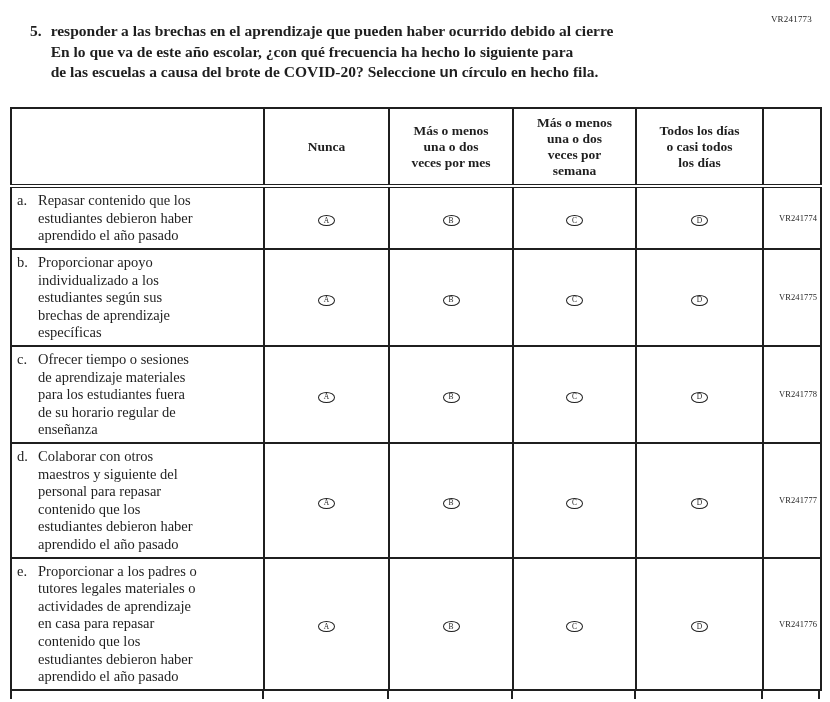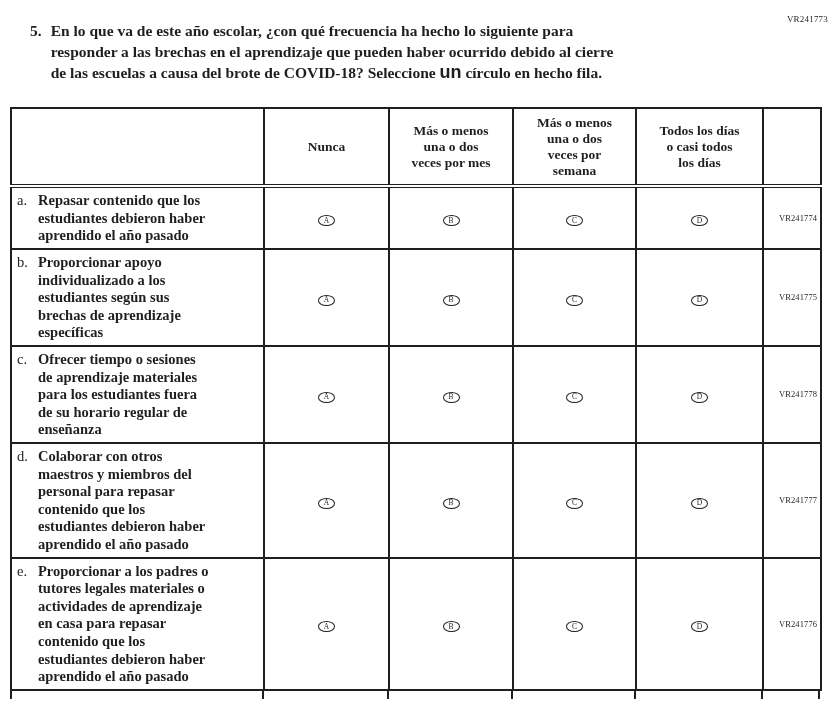--- a/index.html
+++ b/index.html
@@ -11,55 +11,55 @@
   body{
     width:830px;height:702px;
     font-family:"Liberation Serif","DejaVu Serif",serif;
     color:var(--ink);
     position:relative;
     overflow:hidden;
   }
   .page{position:absolute;inset:0;background:var(--paper);}
 
   .vr-top{
-    position:absolute;top:14px;right:2px;
+    position:absolute;top:14px;right:18px;
     font-size:9px;letter-spacing:0.2px;
   }
 
   .question{
     position:absolute;top:21px;left:30px;
     display:flex;gap:9px;
     font-size:15.5px;font-weight:700;line-height:20.5px;
   }
   .qnum{flex:0 0 auto;}
   .qtext div{white-space:nowrap;}
   .qbold{
     font-family:"Liberation Sans","DejaVu Sans",sans-serif;
-    font-weight:700;font-size:18px;
+    font-weight:700;font-size:15px;
   }
 
   .table-wrap{position:absolute;left:10px;top:107px;width:810px;}
   table{
     border-collapse:collapse;table-layout:fixed;width:810px;
   }
   th,td{border:2px solid var(--ink);}
   thead th{
     border-bottom:4px double var(--ink);
     font-size:13.5px;line-height:16px;font-weight:700;
     text-align:center;vertical-align:middle;
     white-space:pre-line;padding:2px 2px;
   }
   td.label-cell{
     vertical-align:top;
     padding:4px 2px 3px 5px;
     font-size:14.5px;line-height:17.6px;
   }
   .label-flex{display:flex;}
   .row-letter{flex:0 0 21px;}
-  .row-text{white-space:pre-line;font-weight:bold;}
+  .row-text{white-space:pre-line;}
   td.bubble-cell{text-align:center;vertical-align:middle;}
   .bubble{
     display:inline-flex;align-items:center;justify-content:center;
     width:17px;height:11px;
     border:1.2px solid var(--ink);border-radius:50%;
     font-size:7.5px;line-height:1;cursor:pointer;
     background:var(--paper);
   }
   td.code-cell{
     text-align:center;vertical-align:middle;
@@ -71,23 +71,23 @@
 </head>
 <body>
 
 <div class="page">
 
   <div class="vr-top">VR241773</div>
 
   <div class="question">
     <span class="qnum">5.</span>
     <div class="qtext">
+      <div>responder a las brechas en el aprendizaje que pueden haber ocurrido debido al cierre</div>
       <div>En lo que va de este año escolar, ¿con qué frecuencia ha hecho lo siguiente para</div>
-      <div>responder a las brechas en el aprendizaje que pueden haber ocurrido debido al cierre</div>
-      <div><span>de las escuelas a causa del brote de COVID-18? Seleccione </span><span class="qbold">un</span><span> círculo en hecho fila.</span></div>
+      <div><span>de las escuelas a causa del brote de COVID-20? Seleccione </span><span class="qbold">un</span><span> círculo en hecho fila.</span></div>
     </div>
   </div>
 
   <div class="table-wrap">
     <table>
       <colgroup>
         <col style="width:253px">
           <col style="width:125px">
           <col style="width:124px">
         <col style="width:123px">
@@ -183,21 +183,21 @@
             <td class="bubble-cell"><span class="bubble">
                 <span>D</span>
               </span></td>
             <td class="code-cell">VR241778</td>
           </tr>
           <tr style="height: 114px;">
             <td class="label-cell">
               <div class="label-flex">
                 <span class="row-letter">d.</span>
                 <span class="row-text">Colaborar con otros
-maestros y miembros del
+maestros y siguiente del
 personal para repasar
 contenido que los
 estudiantes debieron haber
 aprendido el año pasado</span>
               </div>
             </td>
             <td class="bubble-cell"><span class="bubble">
                 <span>A</span>
               </span></td>
             <td class="bubble-cell"><span class="bubble">

